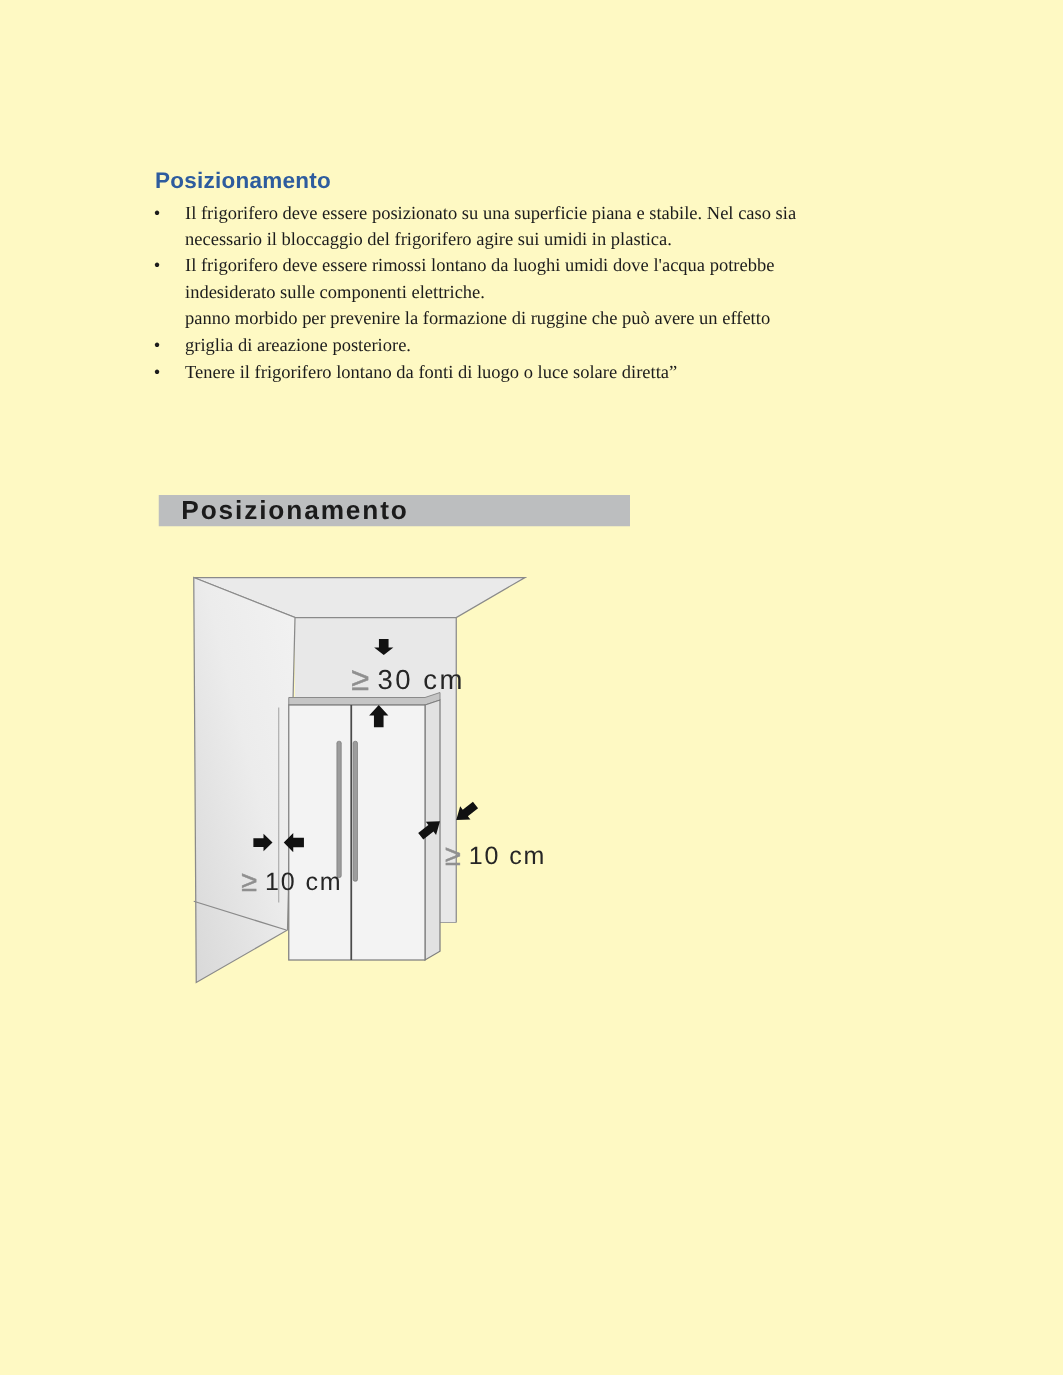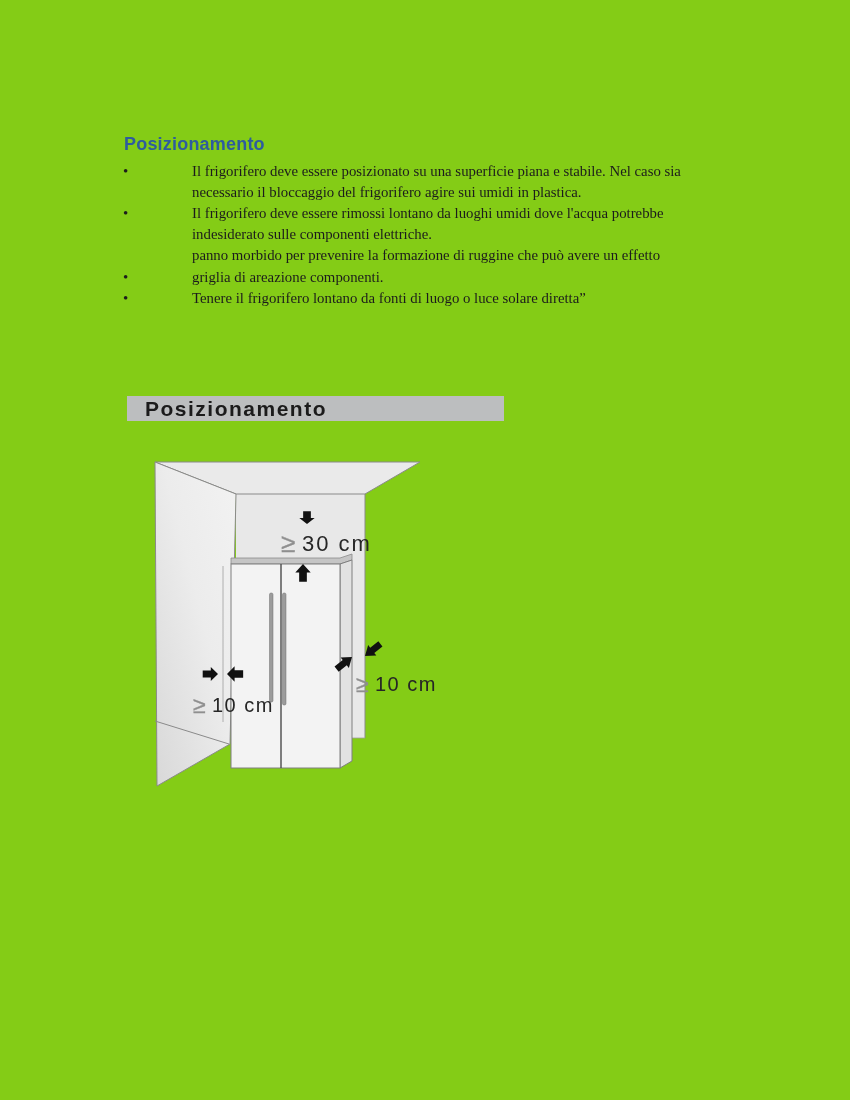--- a/index.html
+++ b/index.html
@@ -1,28 +1,28 @@
 <!DOCTYPE html>
 <html><head>
 <meta charset="utf-8">
 <style>
   html,body{margin:0;padding:0;background:#ffffff;}
   body{width:850px;height:1100px;position:relative;overflow:hidden;
        font-family:"Liberation Serif", serif;}
-  .page{position:absolute;inset:0;background:#84cc16;}
+  .page{position:absolute;inset:0;background:#fef9c3;}
 
   .heading{position:absolute;left:124px;top:133px;margin:0;
            font-family:"Liberation Sans", sans-serif;font-weight:bold;
            font-size:18px;line-height:22px;color:#2E5C9E;letter-spacing:.2px;}
 
   .bullets{position:absolute;left:123px;top:161px;width:620px;}
   .bullet-item{display:flex;margin-bottom:1px;}
   .bullet-marker{flex:none;width:25px;font-size:15px;line-height:20.7px;color:#1c1c1c;}
   .bullet-lines{flex:none;}
-  .line{font-size:14.8px;line-height:20.7px;color:#1c1c1c;white-space:pre;margin-left:44px;}
+  .line{font-size:14.8px;line-height:20.7px;color:#1c1c1c;white-space:pre;}
 
   .figure-banner{position:absolute;left:127px;top:396px;width:377px;height:25px;
                  background:#bcbebf;}
   .banner-text{display:block;padding-left:18px;
                font-family:"Liberation Sans", sans-serif;font-weight:bold;
                font-size:21px;line-height:25px;letter-spacing:1.5px;color:#1b1b1b;}
 
   .figure-svg{position:absolute;left:150px;top:450px;}
   .ceil{fill:#eaeaea;stroke:#8a8a8a;stroke-width:1;}
   .bwall{fill:#e8e8e8;}
@@ -59,21 +59,21 @@
       <span class="bullet-marker">•</span>
       <div class="bullet-lines">
         <div class="line">Il frigorifero deve essere rimossi lontano da luoghi umidi dove l'acqua potrebbe</div>
         <div class="line">indesiderato sulle componenti elettriche.</div>
         <div class="line">panno morbido per prevenire la formazione di ruggine che può avere un effetto</div>
       </div>
     </div>
     <div class="bullet-item">
       <span class="bullet-marker">•</span>
       <div class="bullet-lines">
-        <div class="line">griglia di areazione componenti.</div>
+        <div class="line">griglia di areazione posteriore.</div>
       </div>
     </div>
     <div class="bullet-item">
       <span class="bullet-marker">•</span>
       <div class="bullet-lines">
         <div class="line">Tenere il frigorifero lontano da fonti di luogo o luce solare diretta”</div>
       </div>
     </div>
   </div>
 

